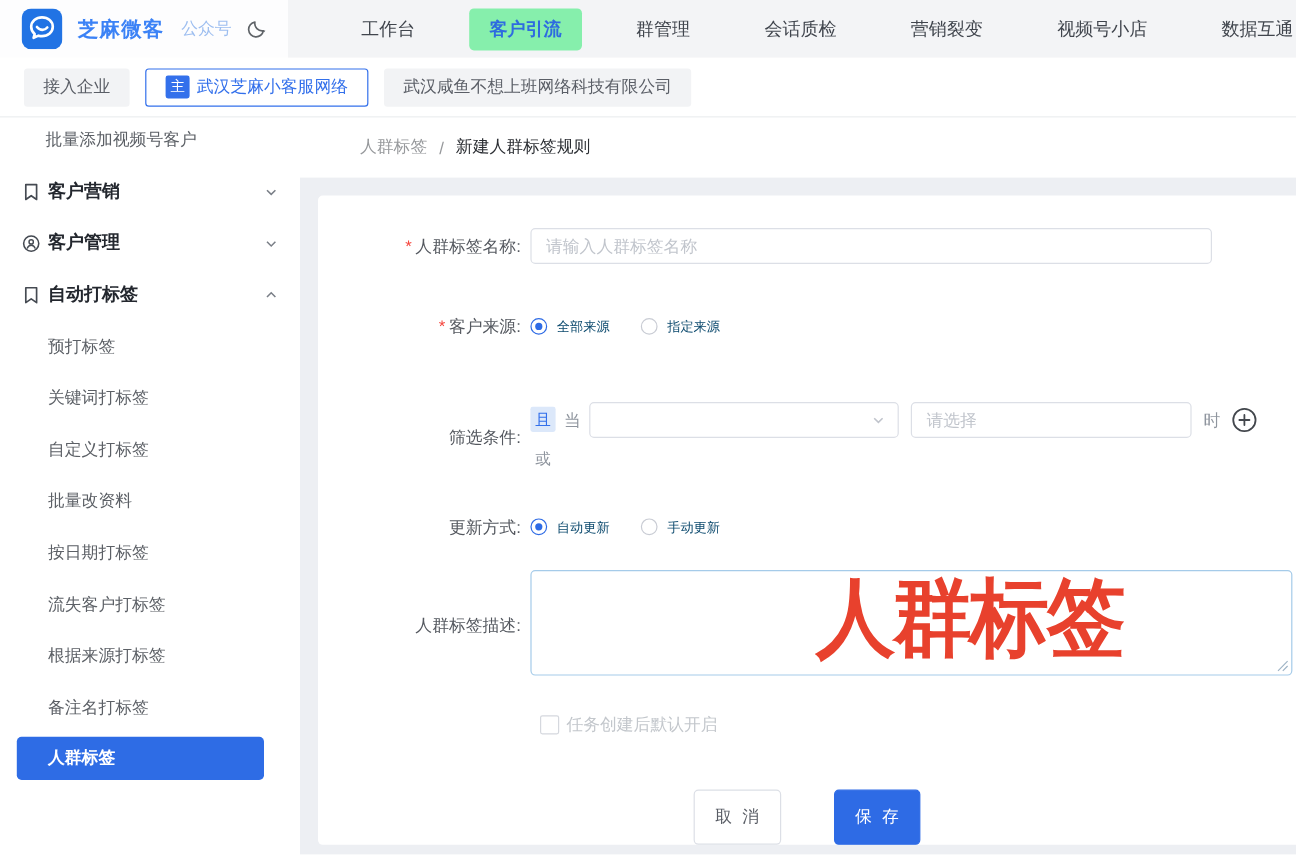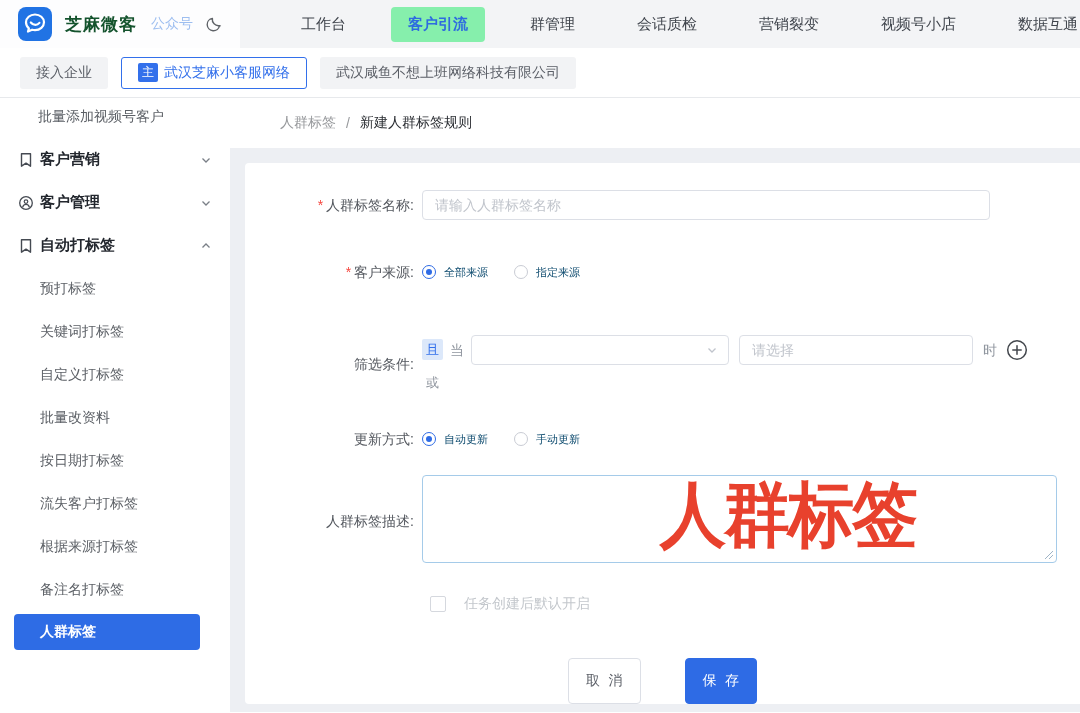--- a/index.html
+++ b/index.html
@@ -3,38 +3,38 @@
 <meta charset="utf-8">
 <style>
   * { margin:0; padding:0; box-sizing:border-box; }
   html,body { width:1080px; height:713px; overflow:hidden; background:#fff;
     font-family:"Liberation Sans","DejaVu Sans",sans-serif; font-size:14px; color:#303133; }
 
   
   .navbar { display:flex; height:48px; }
   .nav-left { width:240px; background:#fdfdfe; display:flex; align-items:center; padding-left:18px; flex:0 0 auto; }
   .logo { width:34px; height:34px; flex:0 0 auto; }
-  .brand-name { font-weight:bold; font-size:17px; color:#14532d; margin-left:13px; letter-spacing:1px; }
+  .brand-name { font-weight:bold; font-size:17px; color:#3b82f6; margin-left:13px; letter-spacing:1px; }
   .brand-badge { color:#9dbef0; font-size:14px; margin-left:14px; }
   .moon-btn { margin-left:12px; display:flex; align-items:center; cursor:pointer; }
   .nav-right { flex:1; background:#f3f4f6; display:flex; align-items:center; gap:28px; padding-left:44px; }
   .nav-item { padding:8px 17px; font-size:15px; color:#40454d; white-space:nowrap; cursor:pointer; border-radius:4px; }
   .nav-item.active { background:#86efac; color:#2e6be0; font-weight:bold; }
 
   
   .workspace-bar { height:50px; background:#fff; display:flex; align-items:center; gap:13px;
     padding-left:20px; border-bottom:1px solid #e7e9ec; }
   .ws-btn { height:32px; display:flex; align-items:center; padding:0 16px; background:#f2f3f5;
     color:#5a5e66; border-radius:3px; font-size:14px; cursor:pointer; white-space:nowrap; }
   .ws-btn.company-active { background:#fff; border:1px solid #3370eb; color:#3370eb; }
   .main-badge { background:#3370eb; color:#fff; font-size:12px; padding:1px 4px; border-radius:2px; margin-right:6px; }
 
   
   .body-wrap { display:flex; height:614px; }
-  .sidebar { width:230px; background:#fff; flex:0 0 auto; padding-top:4px; overflow:hidden; }
+  .sidebar { width:250px; background:#fff; flex:0 0 auto; padding-top:4px; overflow:hidden; }
   .side-scroll-item { padding:6px 0 12px 38px; color:#5c6066; font-size:14px; cursor:pointer; white-space:nowrap; }
   .side-group { display:flex; align-items:center; height:43px; padding:0 18px; cursor:pointer; }
   .side-group .g-icon { width:16px; height:16px; margin-right:6px; display:flex; }
   .side-group .g-label { font-weight:bold; color:#23272e; font-size:15px; flex:1; }
   .side-group .chev { display:flex; }
   .side-sub { display:flex; align-items:center; height:43px; padding-left:40px; color:#5c6066; font-size:14px; cursor:pointer; }
   .side-sub.active { height:36px; margin:3px 30px 4px 14px; padding-left:26px; background:#2e6ce5;
     color:#fff; font-weight:bold; border-radius:4px; }
 
   .main { flex:1; display:flex; flex-direction:column; min-width:0; }
@@ -74,21 +74,21 @@
   .plus-btn { margin-left:9px; margin-top:4px; cursor:pointer; display:flex; }
 
   .hint-box { width:636px; height:36px; background:#e7f0fc; border:1px solid #c5daf4; border-radius:2px;
     display:flex; align-items:center; padding-left:24px; color:#8f959e; font-size:14px; margin-top:12px; }
 
   .desc-area { width:635px; height:88px; border:1px solid #a5cbe9; border-radius:4px; resize:none;
     outline:none; padding:6px 10px; font-family:inherit; font-size:14px; position:relative; }
   .area-wrap { position:relative; }
   .grip { position:absolute; right:3px; bottom:6px; pointer-events:none; }
 
-  .check-row { display:flex; align-items:center; margin-left:185px; gap:18px; }
+  .check-row { display:flex; align-items:center; margin-left:185px; gap:6px; }
   .checkbox { width:16px; height:16px; border:1px solid #d5d8de; border-radius:2px; background:#fff; cursor:pointer; }
   .check-label { color:#c3c7cc; font-size:14px; }
 
   .btn-row { display:flex; justify-content:center; gap:44px; }
   .btn { height:46px; padding:0 17px; border-radius:4px; font-size:14px; cursor:pointer;
     display:flex; align-items:center; font-family:Liberation Mono, monospace; }
   .btn-cancel { background:#fff; border:1px solid #dcdfe6; color:#5a5e66; }
   .btn-save { background:#2e6be5; border:1px solid #2e6be5; color:#fff; }
 
   

